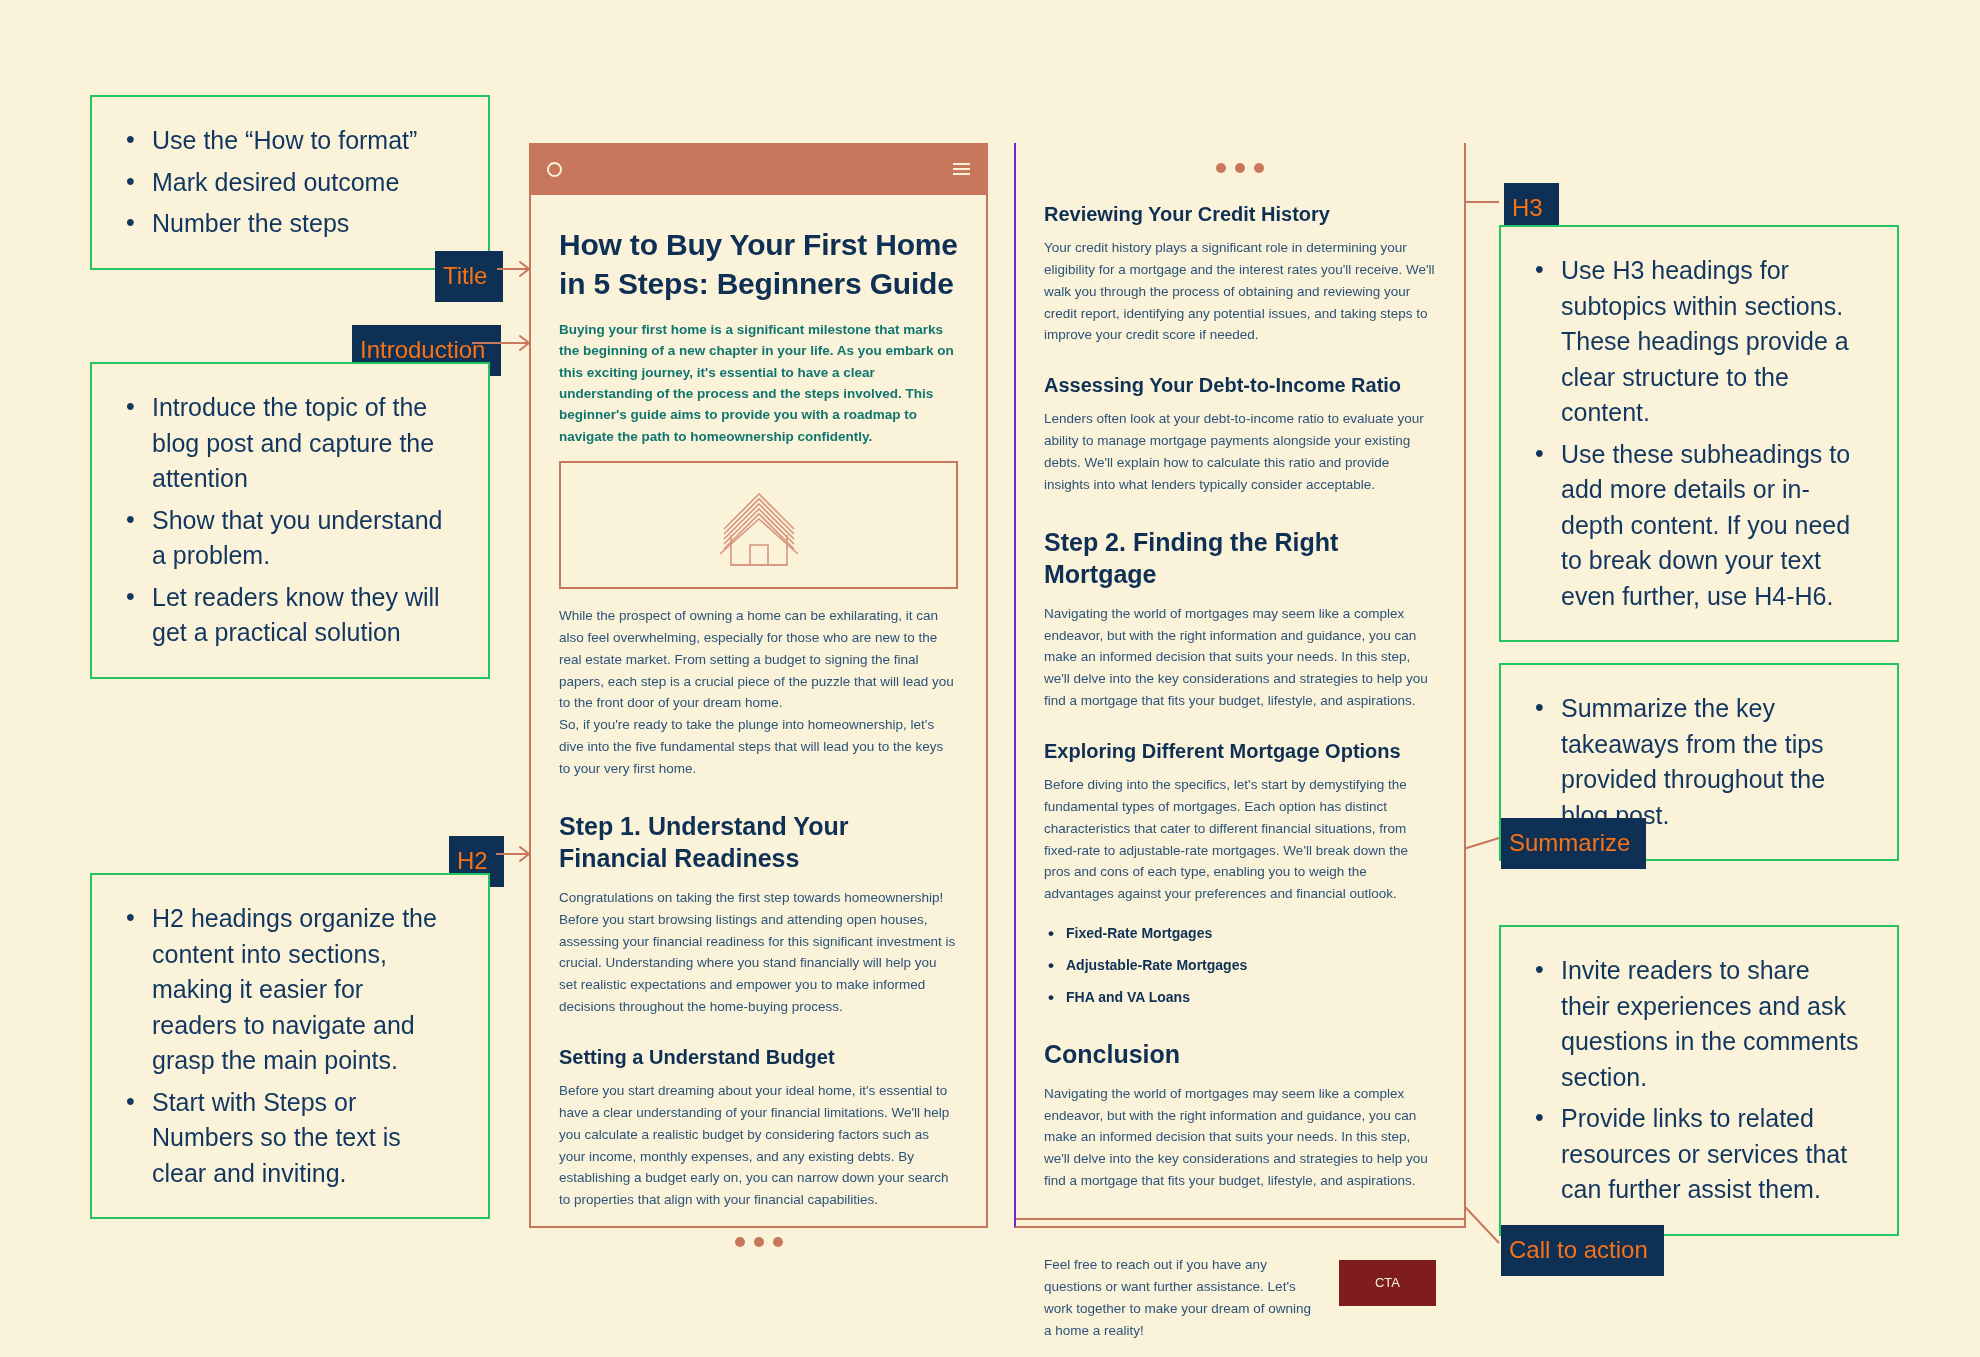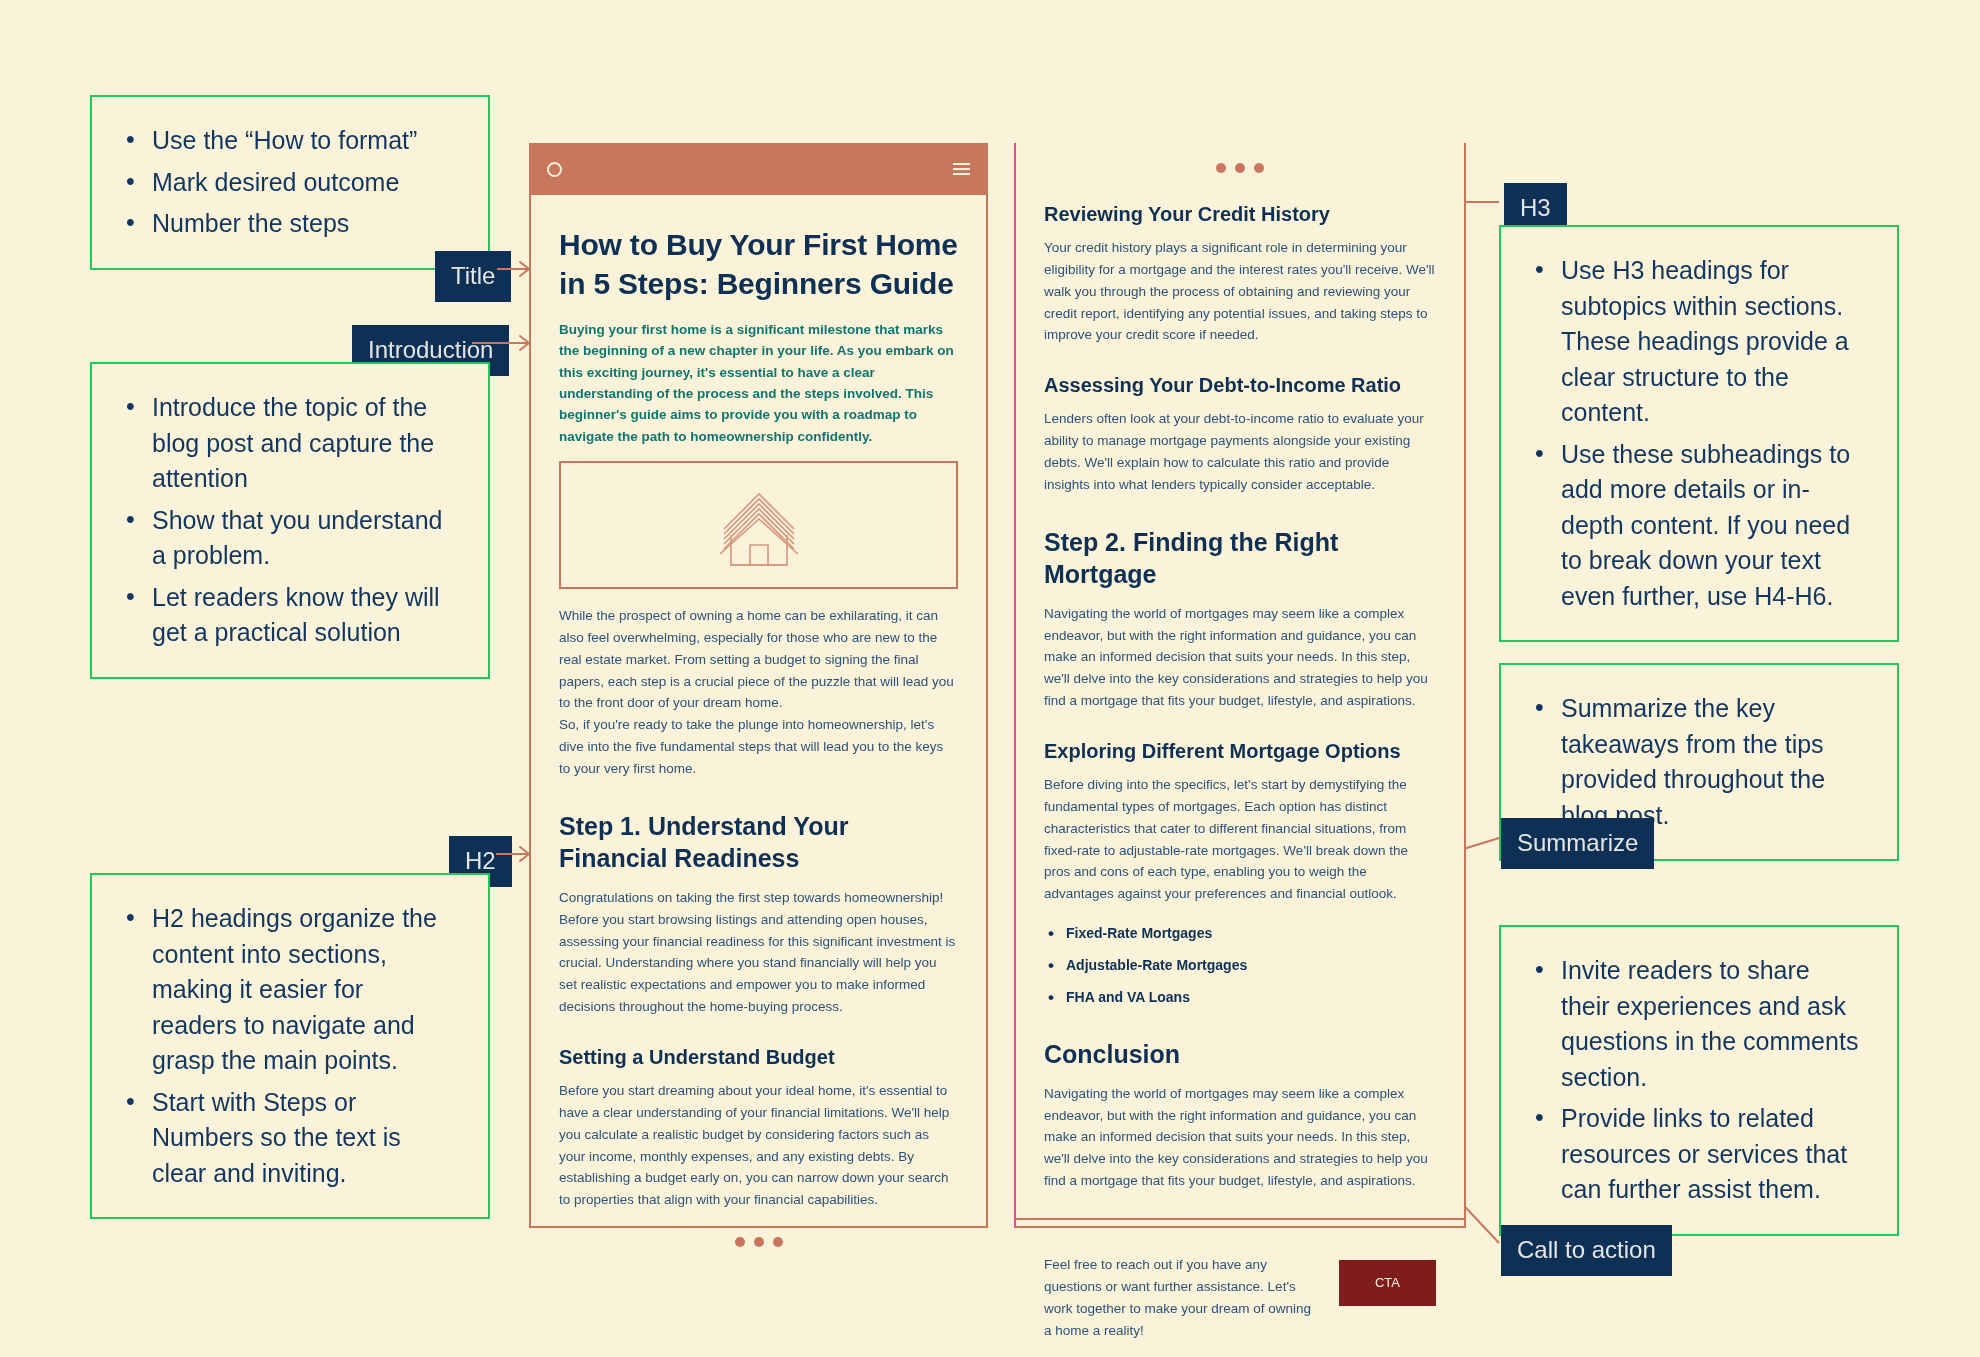--- a/index.html
+++ b/index.html
@@ -44,24 +44,24 @@
     left: 4px;
     top: -1px;
     font-size: 25px;
     color: #11365F;
   }
 
   
   .tag {
     position: absolute;
     background: #0E3055;
-    color: #e5e5e5;
+    color: #f97316;
     font-size: 24px;
     line-height: 1;
-    padding: 13px 16px 14px 16px;
+    padding: 13px 16px 14px 8px;
     white-space: nowrap;
   }
 
   
   .connector { position: absolute; pointer-events: none; }
 
   
   .col {
     position: absolute;
     background: #FBF2DA;
@@ -148,21 +148,21 @@
     padding-bottom: 22px;
   }
   .dots i { width: 10px; height: 10px; border-radius: 50%; background: #C8765C; display: block; }
 
   
   .col-right {
     left: 1014px;
     top: 143px;
     width: 452px;
     height: 1085px;
-    border-left: 2px solid #ec4899;
+    border-left: 2px solid #6d28d9;
     border-right: 2px solid #C8765C;
     border-bottom: 2px solid #C8765C;
     border-top: none;
   }
   .col-right .topdots {
     display: flex; gap: 9px; justify-content: center;
     padding: 20px 0 16px 0;
   }
   .col-right .topdots i { width: 10px; height: 10px; border-radius: 50%; background: #C8765C; display: block; }
   .col-right .col-body { padding: 6px 28px 0 28px; }

